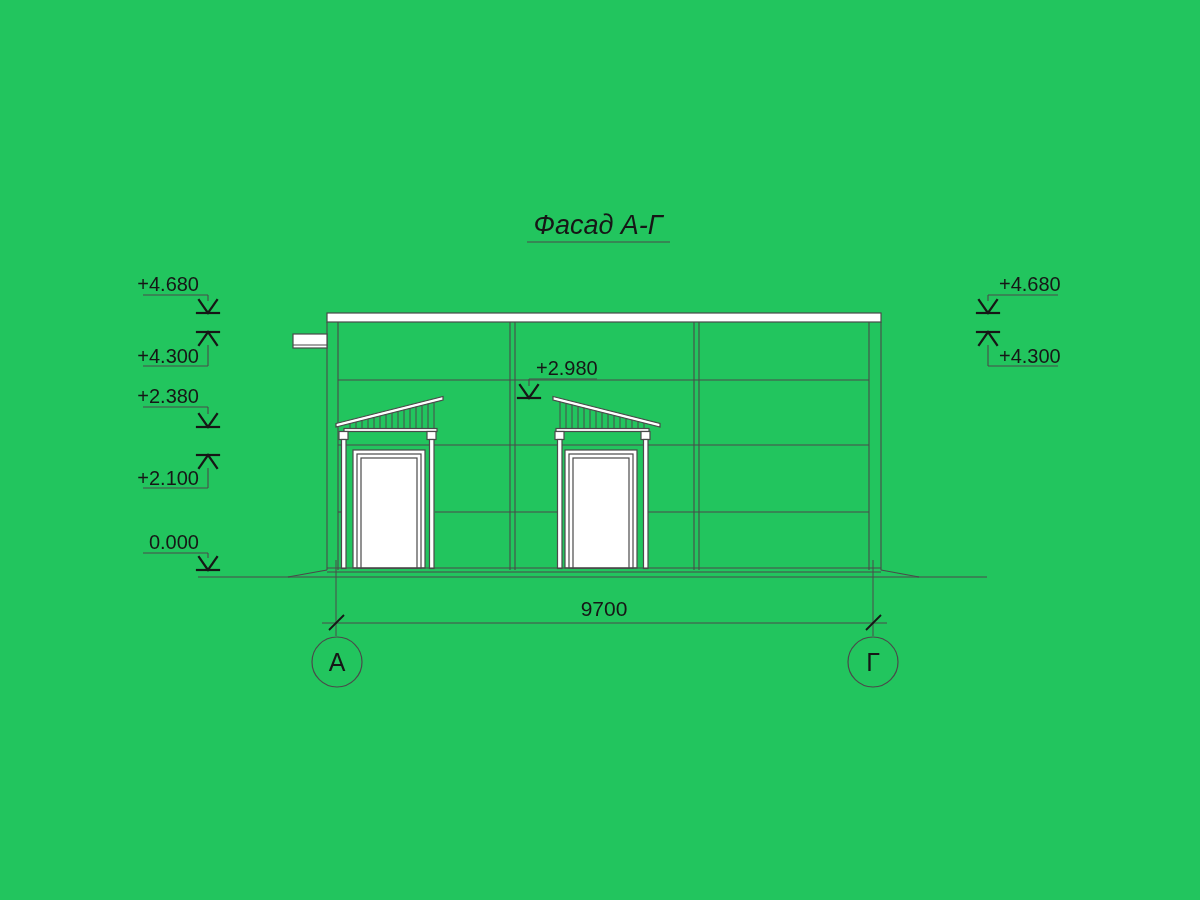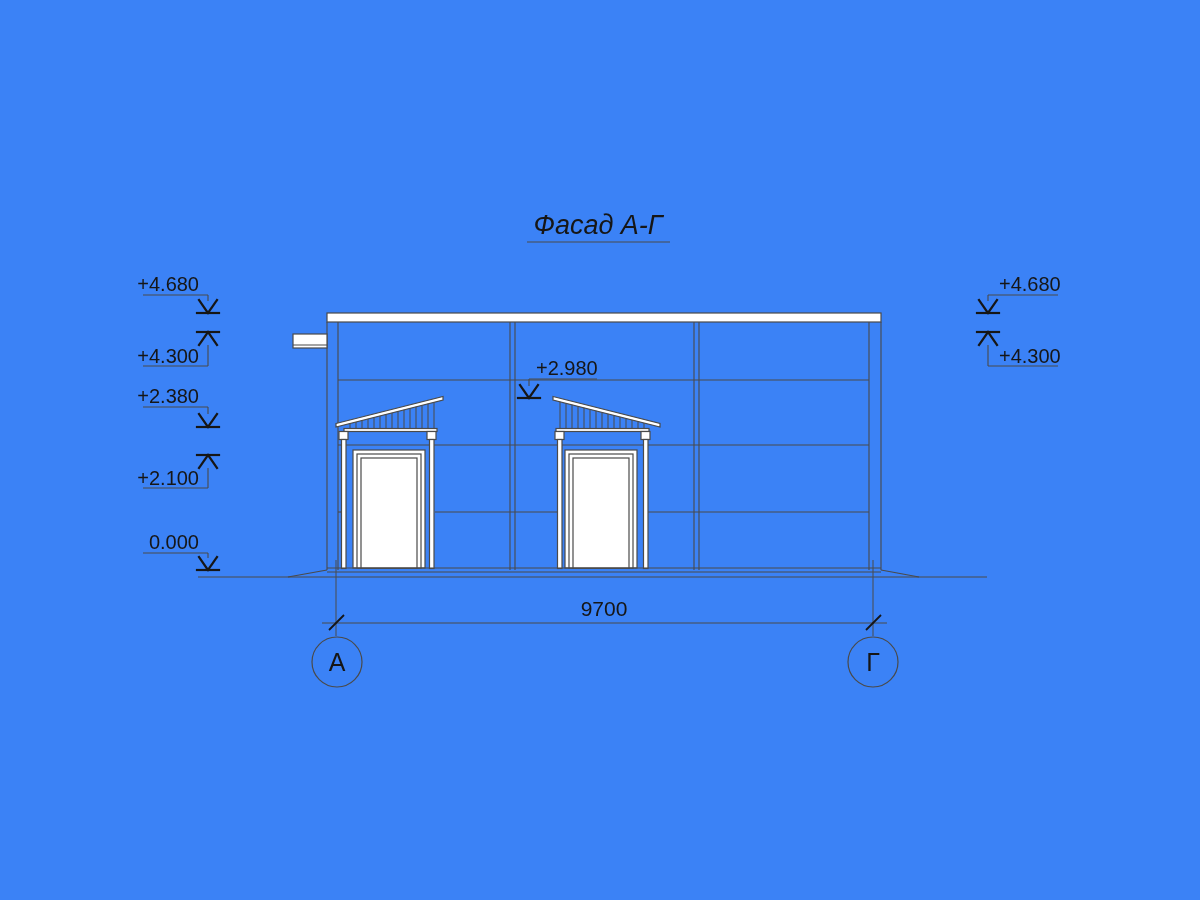--- a/index.html
+++ b/index.html
@@ -1,16 +1,16 @@
 <!DOCTYPE html>
 <html><head>
 <meta charset="utf-8">
 <style>
   html,body { margin:0; padding:0; background:#ffffff; }
-  #canvas { position:relative; width:1200px; height:900px; background:#3b82f6; overflow:hidden; }
+  #canvas { position:relative; width:1200px; height:900px; background:#22c55e; overflow:hidden; }
   svg { position:absolute; left:0; top:0; }
   .ln   { stroke:#4a4a4a; stroke-width:1.1; fill:none; }
   .lnw  { stroke:#4a4a4a; stroke-width:1.2; fill:#ffffff; }
   .hat  { stroke:#4a4a4a; stroke-width:1; fill:none; }
   .arrow{ stroke:#161616; stroke-width:2.2; fill:none; stroke-linecap:square; }
   .tick { stroke:#161616; stroke-width:1.8; fill:none; }
   .dimln{ stroke:#4a4a4a; stroke-width:1; fill:none; }
   .circ { stroke:#4a4a4a; stroke-width:1.2; fill:none; }
   text  { fill:#161616; font-family:"Liberation Sans", sans-serif; }
   .t-title { font-size:27px; font-style:italic; }

